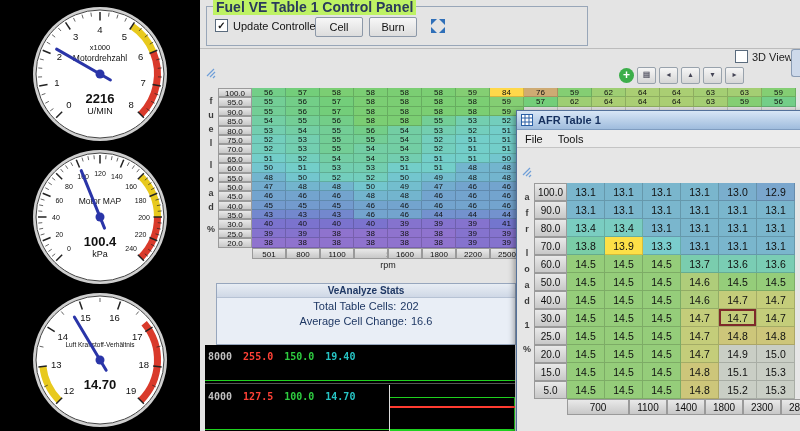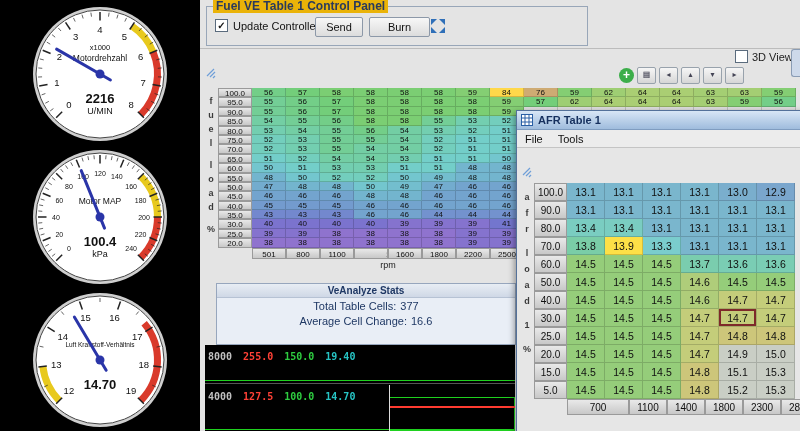--- a/index.html
+++ b/index.html
@@ -6,30 +6,30 @@
   #screen{position:relative;width:800px;height:431px;background:#e4e4e4;
           font-family:"Liberation Sans",sans-serif;overflow:hidden;}
 
   
   #gauge-panel{position:absolute;left:0;top:0;width:200px;height:431px;background:#000;}
   .gauge{position:absolute;left:30px;width:140px;height:140px;}
   #gauge-rpm{top:4px;} #gauge-map{top:147px;} #gauge-afr{top:290px;}
 
   
   #ve-control-panel{position:absolute;left:206px;top:6px;width:380px;height:38px;border:1px solid #98a6b8;}
-  .panel-title{position:absolute;left:6px;top:-8px;background:#eab308;padding:0 3px;
-               font-size:12px;font-weight:bold;color:#2a3a5c;white-space:nowrap;}
+  .panel-title{position:absolute;left:6px;top:-8px;background:#bef264;padding:0 3px;
+               font-size:14px;font-weight:bold;color:#2a3a5c;white-space:nowrap;}
   .checkrow{position:absolute;display:flex;gap:5px;align-items:center;font-size:11px;color:#111;cursor:default;}
   #update-controller{left:8px;top:12px;}
   .cb{display:inline-block;width:11px;height:11px;background:#fff;border:1px solid #5a6b7d;
       font:bold 10px/11px "Liberation Sans",sans-serif;color:#111;text-align:center;}
   .btn{position:absolute;height:20px;background:linear-gradient(#f7f7f7,#dcdcdc);
        border:1px solid #8c98a8;border-radius:2px;font:11px "Liberation Sans",sans-serif;color:#111;padding:0;}
   #send-btn{left:108px;top:10px;width:48px;}
-  #burn-btn{left:162px;top:10px;width:61px;}
+  #burn-btn{left:162px;top:10px;width:48px;}
   #expand-icon{position:absolute;left:222px;top:10px;width:18px;height:18px;}
 
   #top-divider{position:absolute;left:200px;top:48px;width:600px;height:1px;background:#bcbcbc;}
   #view3d{left:735px;top:50px;position:absolute;display:flex;gap:4px;align-items:center;font-size:11px;color:#222;}
   #side-tab{position:absolute;left:791px;top:49px;width:9px;height:26px;background:#cdd9ea;
             border:1px solid #8a9cb4;border-right:none;border-radius:3px 0 0 3px;}
 
   
   #ve-toolbar{position:absolute;left:619px;top:67px;display:flex;gap:3px;align-items:center;}
   .tool-plus{width:15px;height:15px;border-radius:8px;background:#3cae4a;color:#fff;
@@ -254,21 +254,21 @@
           <circle cx="70" cy="70" r="4.5" fill="#2a35a8"></circle>
         </svg></div>
   </div>
 
   <div id="ve-control-panel">
     <span class="panel-title">Fuel VE Table 1 Control Panel</span>
     <label class="checkrow" id="update-controller">
       <span class="cb">✓</span>
       <span>Update Controller</span>
     </label>
-    <button class="btn" id="send-btn">Send</button>
+    <button class="btn" id="send-btn">Cell</button>
     <button class="btn" id="burn-btn">Burn</button>
     <span id="expand-icon">
       <svg width="18" height="18" viewBox="0 0 18 18">
         <path d="M2 2 L8 2 L2 8 Z" fill="#2f6fb8"></path>
           <path d="M16 2 L16 8 L10 2 Z" fill="#2f6fb8"></path>
         <path d="M2 16 L2 10 L8 16 Z" fill="#2f6fb8"></path>
           <path d="M16 16 L10 16 L16 10 Z" fill="#2f6fb8"></path>
       </svg>
     </span>
   </div>
@@ -640,21 +640,21 @@
         <div class="tcell thead tcol" style="width: 34px;">1800</div>
         <div class="tcell thead tcol" style="width: 34px;">2200</div>
         <div class="tcell thead tcol" style="width: 34px;">2500</div>
       </div>
     </div>
   <div id="rpm-label">rpm</div>
 
   <div id="stats">
     <div class="stats-title">VeAnalyze Stats</div>
     <div class="stats-line">
-      <span>Total Table Cells:</span><span class="v">377</span>
+      <span>Total Table Cells:</span><span class="v">202</span>
     </div>
     <div class="stats-line">
       <span>Average Cell Change:</span><span class="v">16.6</span>
     </div>
   </div>
 
   <div id="log">
     <svg id="log-traces" width="310" height="86" shape-rendering="crispEdges">
       <line x1="0" y1="35" x2="310" y2="35" stroke="#1fd11f" stroke-width="1"></line>
       <line x1="0" y1="38" x2="310" y2="38" stroke="#555" stroke-width="1"></line>

